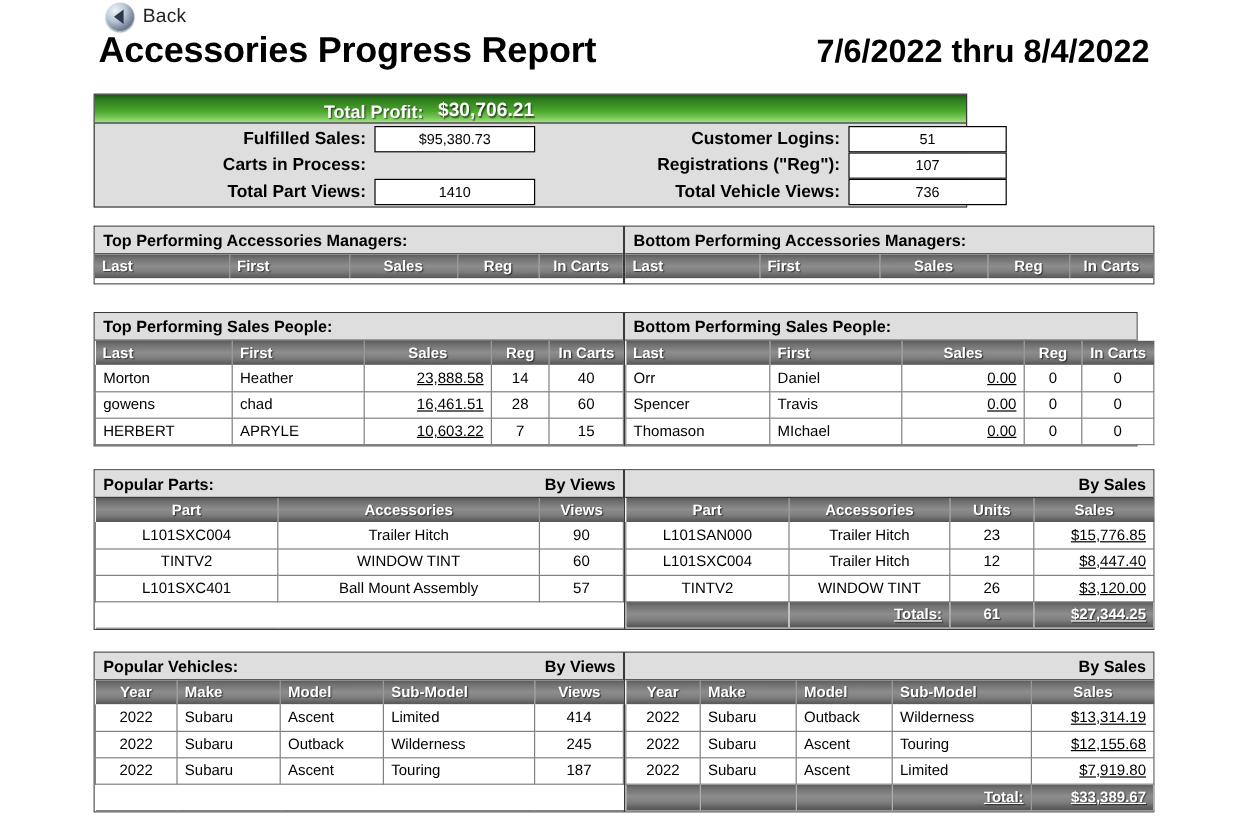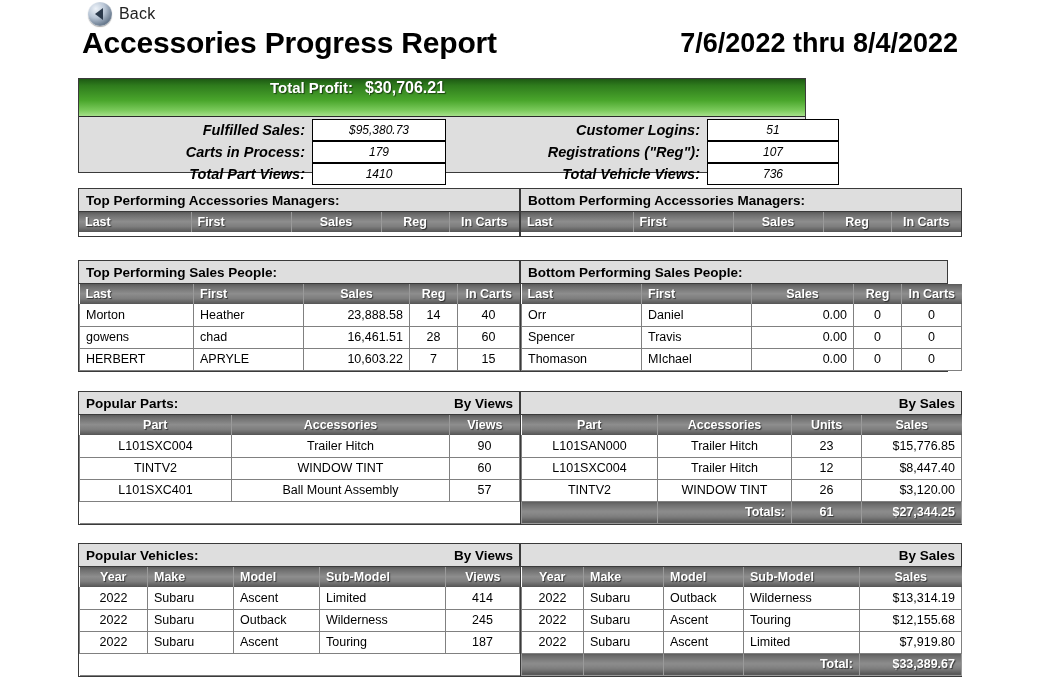--- a/index.html
+++ b/index.html
@@ -74,25 +74,25 @@
     box-sizing: border-box;
   }
 
   
   #summary-panel {
     left: 78px; top: 78px;
     width: 728px; height: 95px;
     background: #dedede;
   }
   .green-bar {
-    height: 38px;
+    height: 24px;
     background: linear-gradient(to bottom,
       #1d5a13 0%, #2f7c1d 18%, #3f9526 42%,
       #4aa62c 58%, #79c95a 84%, #a6e08a 100%);
-    display: flex; align-items: flex-start;
+    display: flex; align-items: flex-end;
     box-sizing: border-box;
     border-bottom: 1px solid #2a2a2a;
   }
   .green-bar .gb-label {
     color: #ffffff;
     font-size: 15px; font-weight: bold;
     text-shadow: 1px 1px 1px rgba(0,0,0,.55);
     width: 282px; text-align: right;
     box-sizing: border-box; padding-right: 8px;
   }
@@ -100,21 +100,21 @@
     color: #ffffff;
     font-size: 16px; font-weight: bold;
     text-shadow: 1px 1px 1px rgba(0,0,0,.55);
     padding-left: 4px;
   }
   .summary-body {
     display: flex;
     padding: 2px 0 0 0;
   }
   .sum-col { display: flex; flex-direction: column; }
-  .sum-row { display: flex; align-items: flex-end; height: 22px; font-style: italic; }
+  .sum-row { display: flex; align-items: flex-end; height: 22px; }
   .sum-label {
     font-size: 14.5px; font-weight: bold;
     text-align: right;
     padding-right: 7px;
     line-height: 22px;
     white-space: nowrap;
   }
   .sum-col-left .sum-label { width: 226px; }
   .sum-col-right .sum-label { width: 254px; }
   .sum-box {
@@ -192,21 +192,21 @@
       #5a5a5a 0%, #6e6e6e 14%, #8d8d8d 48%,
       #7e7e7e 72%, #545454 100%);
     color: #ffffff;
     font-weight: bold;
     font-size: 12.5px;
     text-shadow: 1px 1px 1px rgba(0,0,0,.6);
     border-color: #9a9a9a;
   }
   .ta-l { text-align: left; }
   .ta-c { text-align: center; }
-  .ta-r { text-align: right; }
+  .ta-r { text-align: right; text-decoration: underline; }
 
   .empty-body { background: #ffffff; height: 4px; }
 </style>
 </head>
 <body>
 
 <div class="backbar">
   <span class="back-icon"></span>
   <span class="back-label">Back</span>
 </div>
@@ -222,21 +222,20 @@
     <span class="gb-value">$30,706.21</span>
   </div>
   <div class="summary-body">
     <div class="sum-col sum-col-left">
       <div class="sum-row">
         <span class="sum-label">Fulfilled Sales:</span>
         <span class="sum-box">$95,380.73</span>
       </div>
       <div class="sum-row">
         <span class="sum-label">Carts in Process:</span>
-        <span class="sum-box">179</span>
       </div>
       <div class="sum-row">
         <span class="sum-label">Total Part Views:</span>
         <span class="sum-box">1410</span>
       </div>
     </div>
     <div class="sum-col sum-col-right">
       <div class="sum-row">
         <span class="sum-label">Customer Logins:</span>
         <span class="sum-box">51</span>

